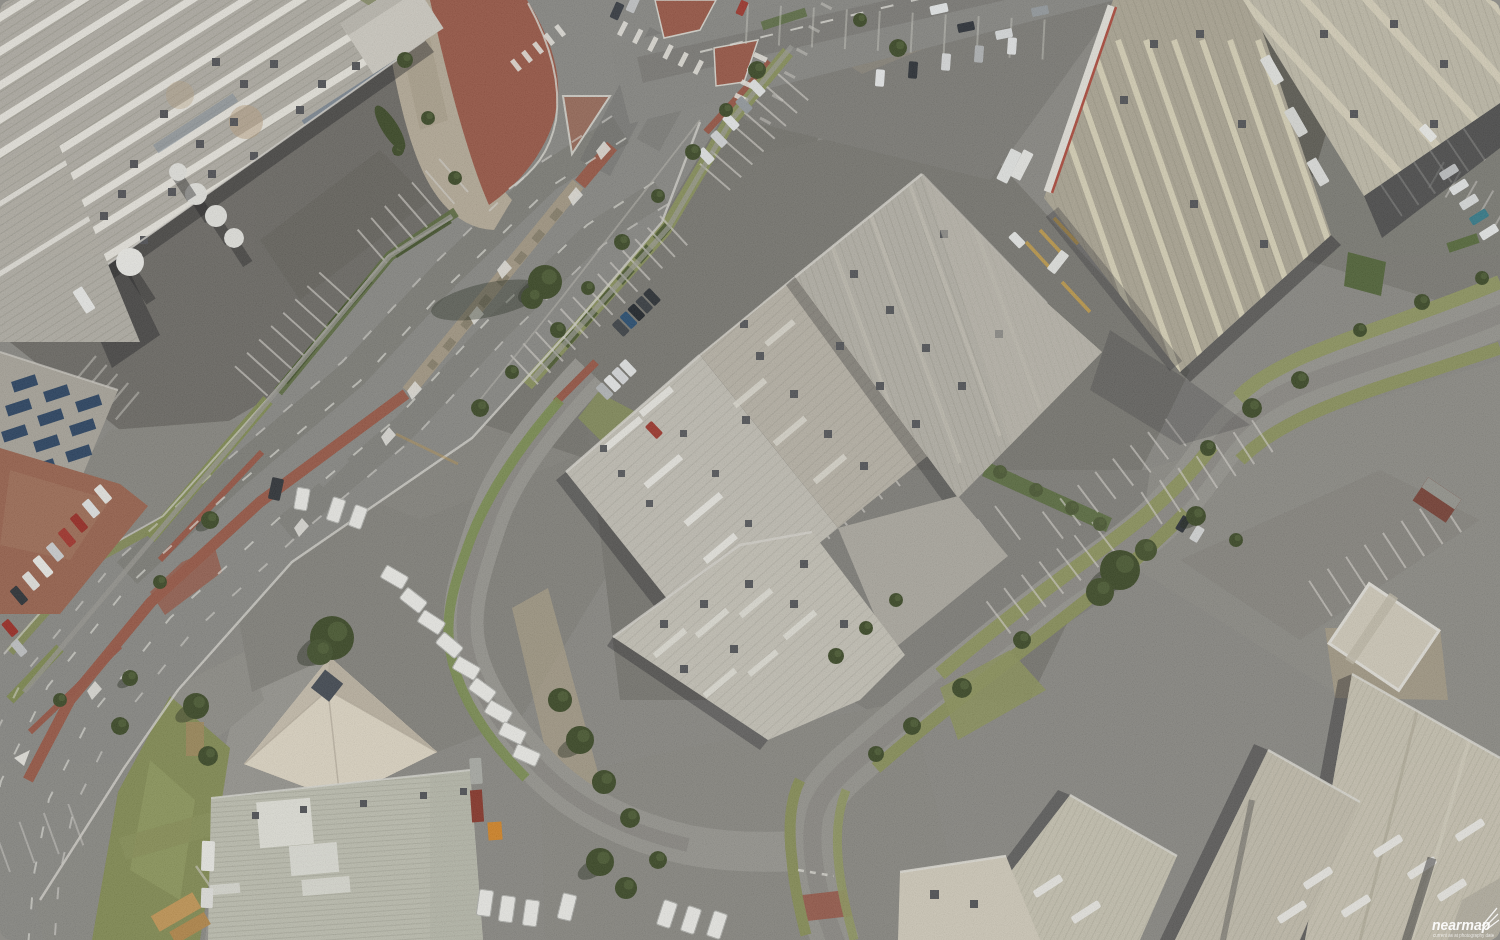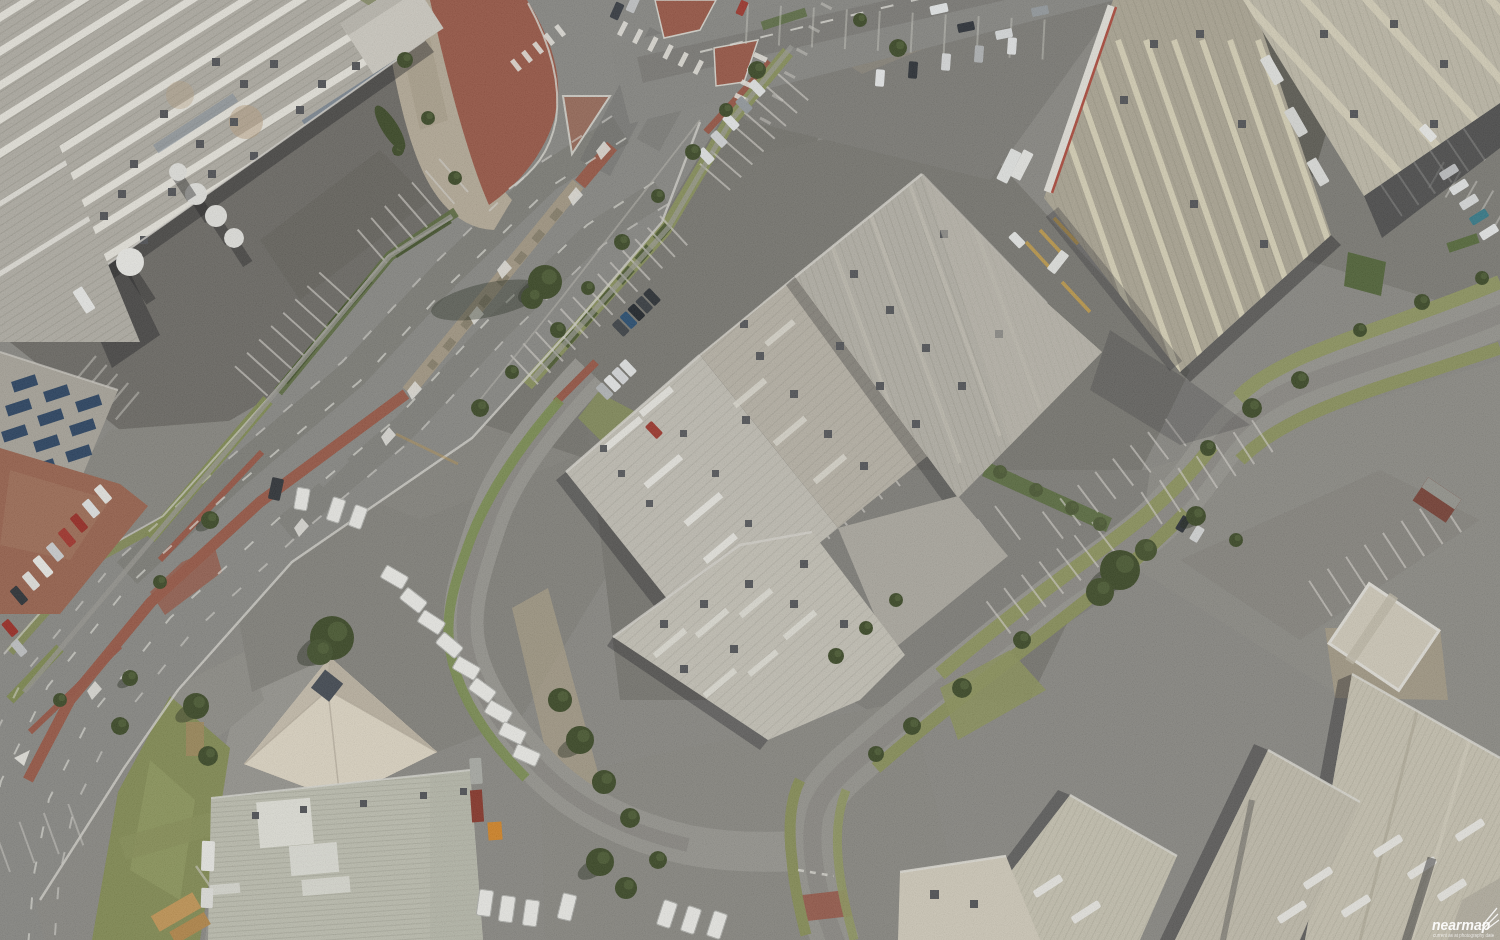--- a/index.html
+++ b/index.html
@@ -1,14 +1,14 @@
 <!DOCTYPE html>
 <html><head><meta charset="utf-8"><style>
 html,body{margin:0;padding:0;background:#8f8e89;}
-#scene{width:1500px;height:940px;overflow:hidden;font-family:"Liberation Sans",sans-serif;}
+#scene{width:1500px;height:940px;overflow:hidden;font-family:"Liberation Sans",sans-serif;border-radius:12px;}
 </style></head><body>
 <div id="scene">
 <svg width="1500" height="940" viewBox="0 0 1500 940" xmlns="http://www.w3.org/2000/svg">
 <defs>
 <pattern id="ribB1" patternUnits="userSpaceOnUse" width="7" height="7" patternTransform="rotate(57)">
 <line x1="0" y1="0" x2="0" y2="7" stroke="rgba(90,88,78,0.28)" stroke-width="1.1"></line>
         </pattern>
 <pattern id="ribC" patternUnits="userSpaceOnUse" width="8" height="8" patternTransform="rotate(48)">
 <line x1="0" y1="0" x2="0" y2="8" stroke="rgba(90,88,80,0.22)" stroke-width="1"></line>
         </pattern>

